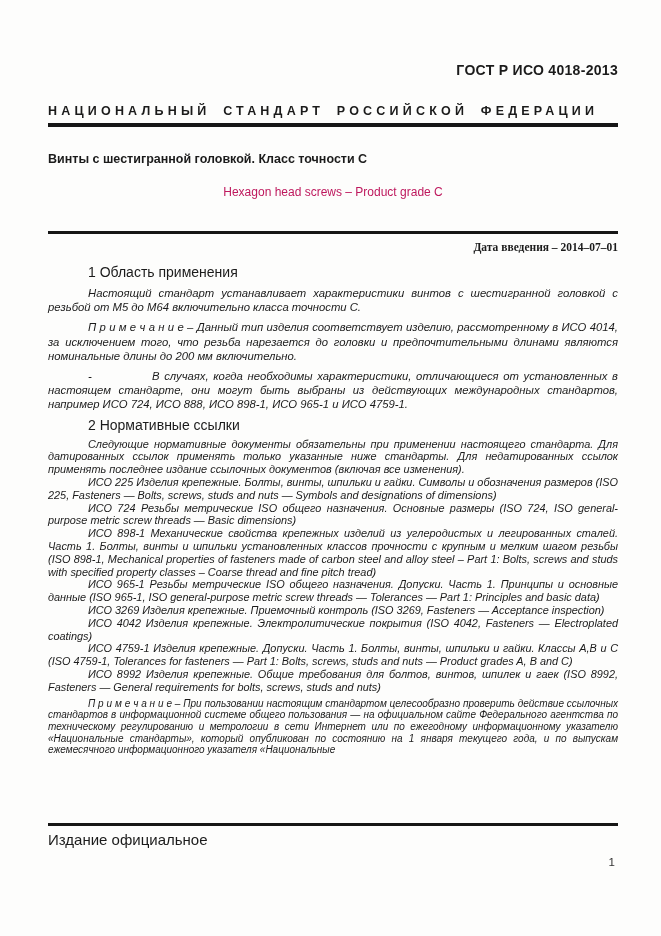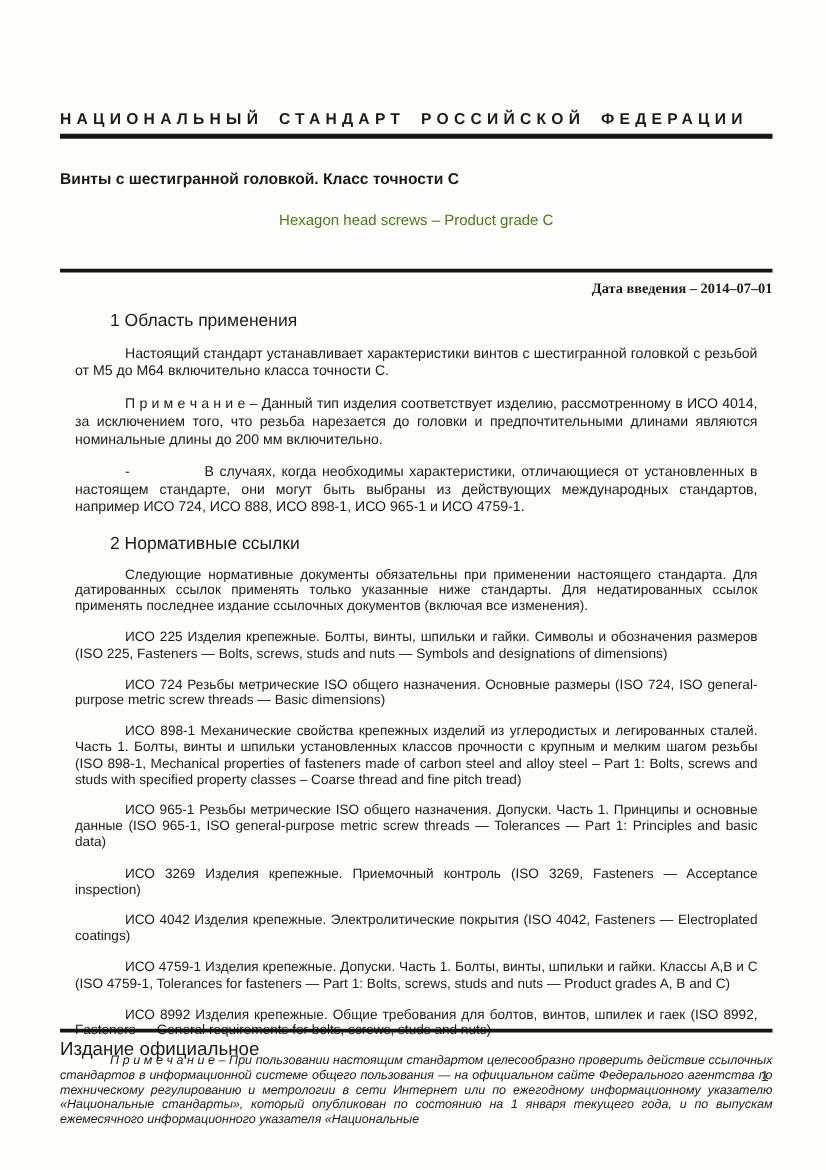--- a/index.html
+++ b/index.html
@@ -18,31 +18,31 @@
   }
   .org-header{
     margin-top:26px;
     font-size:12.5px;font-weight:bold;text-align:left;
     letter-spacing:4.2px;word-spacing:5px;white-space:nowrap;
   }
   .rule{height:3.5px;background:#161616;}
   .rule-1{margin-top:5px;}
   .rule-2{margin-top:32px;}
   .title-ru{margin-top:25px;font-size:12.5px;font-weight:bold;}
-  .title-en{margin-top:19px;font-size:12px;text-align:center;color:#4d7c0f;}
+  .title-en{margin-top:19px;font-size:12px;text-align:center;color:#be185d;}
   .date-line{margin-top:7px;font-size:11.5px;font-weight:bold;text-align:right;font-family:Liberation Serif, serif;}
   .sec-heading{
     margin:11px 0 6px 40px;
     font-size:14px;font-weight:normal;line-height:16px;
   }
   .sec-heading-2{margin-top:5px;margin-bottom:5px;}
   p.para{
-    margin:12px;
+    margin:0;
     font-size:11.3px;line-height:14.2px;
-    text-align:justify;text-indent:40px;
+    text-align:justify;text-indent:40px;font-style:italic;
   }
   p.spaced{margin-top:6px;}
   .s2 p.para{font-size:10.9px;line-height:12.8px;}
   .note-italic{
     margin-top:4px;
     font-size:10px;line-height:11.7px;
     font-style:italic;
     text-align:justify;text-indent:40px;
   }
   .footer-rule{
@@ -56,20 +56,21 @@
   .page-number{
     position:absolute;right:46px;top:856px;
     font-size:11.5px;color:#333;
   }
 </style>
 </head>
 <body>
 
 <div class="page">
 
+  <div class="doc-number">ГОСТ Р ИСО 4018-2013</div>
 
   <div class="org-header">НАЦИОНАЛЬНЫЙ СТАНДАРТ РОССИЙСКОЙ ФЕДЕРАЦИИ</div>
   <div class="rule rule-1"></div>
 
   <div class="title-ru">Винты с шестигранной головкой. Класс точности С</div>
   <div class="title-en">Hexagon head screws – Product grade C</div>
 
   <div class="rule rule-2"></div>
   <div class="date-line">Дата введения – 2014–07–01</div>
 

